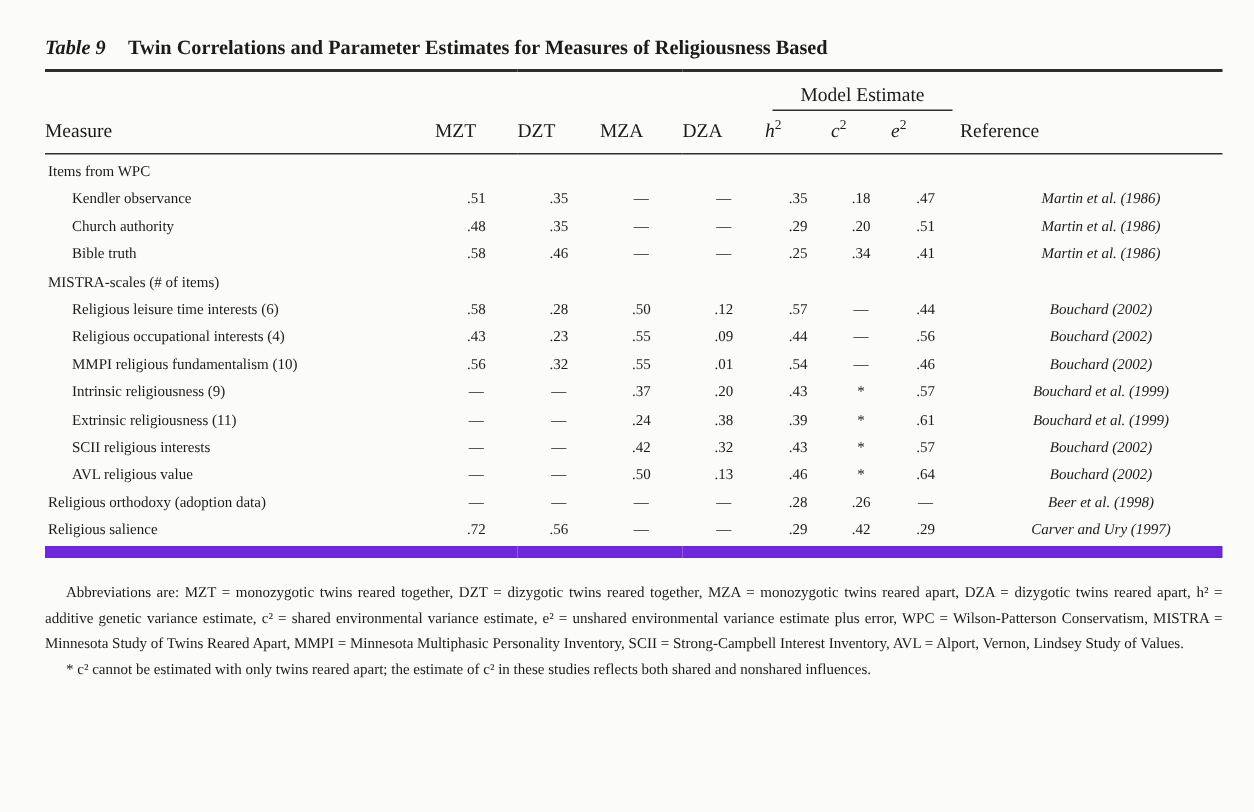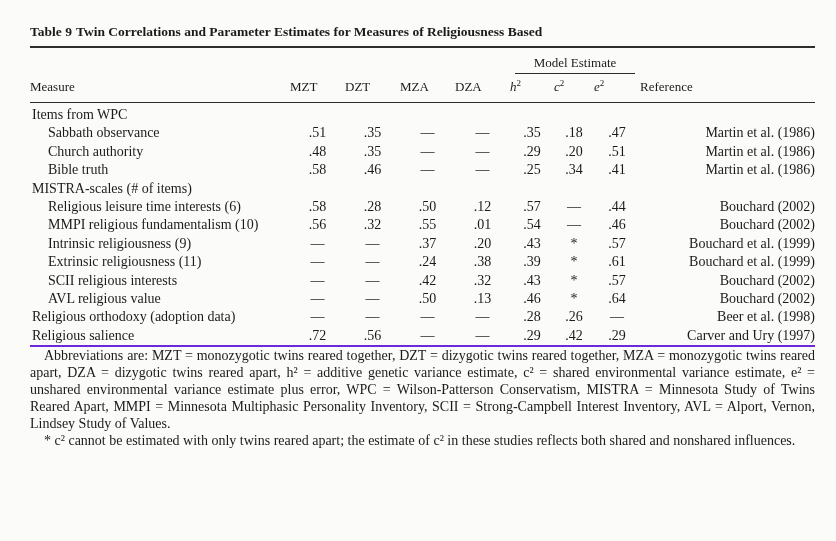--- a/index.html
+++ b/index.html
@@ -6,28 +6,28 @@
   html, body { width: 836px; height: 541px; }
   body {
     background: #fbfbfa;
     color: #1b1b1b;
     font-family: "Liberation Serif", "DejaVu Serif", serif;
     overflow: hidden;
   }
   .page { position: relative; width: 836px; height: 541px; padding: 22px 21px 0 30px; }
 
   .title { width: 700px; font-weight: bold; font-size: 13.5px; line-height: 19px; margin-bottom: 5px; }
-  .title .tbl-label { margin-right: 4px; }
+  .title .tbl-label { margin-right: 15px; font-style: italic; }
 
   table.data {
     width: 785px;
     table-layout: fixed;
     border-collapse: collapse;
     border-top: 2px solid #2e2e2e;
-    border-bottom: 2px solid #6d28d9;
+    border-bottom: 8px solid #6d28d9;
   }
   col.c-measure { width: 260px; }
   col.c-mzt, col.c-dzt, col.c-mza, col.c-dza { width: 55px; }
   col.c-h2 { width: 44px; }
   col.c-c2 { width: 40px; }
   col.c-e2 { width: 46px; }
   col.c-ref { width: 175px; }
 
   thead th { font-weight: normal; font-size: 13px; vertical-align: bottom; }
   thead tr.group-row th { padding-top: 6px; height: 27px; }
@@ -36,29 +36,29 @@
     padding-bottom: 2px;
     margin: 0 5px;
     text-align: center;
     font-size: 13px;
   }
   thead tr.label-row th { padding: 5px 0 7px 0; border-bottom: 1.5px solid #2e2e2e; }
   thead th.val, thead th.measure-h, thead th.ref-h { text-align: left; }
   .model-col i { font-style: italic; }
   .model-col sup { font-size: 9px; vertical-align: super; line-height: 0; }
 
-  tbody { font-size: 14px; }
+  tbody { font-size: 10px; }
   tbody td { height: 18.4px; line-height: 18.4px; white-space: nowrap; overflow: hidden; }
   tbody tr:first-child td { padding-top: 3px; }
   td.measure { text-align: left; padding-left: 2px; }
   td.measure.indent { padding-left: 18px; }
   td.val { text-align: center; }
-  td.ref { text-align: right; padding-left: 13px; }
-
-  .footnotes { width: 785px; font-size: 14px; line-height: 17px; text-align: justify; }
+  td.ref { text-align: center; padding-left: 13px; font-style: italic; }
+
+  .footnotes { width: 785px; margin-top: 15px; font-size: 10px; line-height: 17px; text-align: justify; }
   .footnotes p { text-indent: 14px; }
 </style>
 </head>
 <body>
 
 <div class="page">
 
   <div class="title">
     <span class="tbl-label">Table 9</span><span>Twin Correlations and Parameter Estimates for Measures of Religiousness Based</span><br>
   </div>
@@ -101,21 +101,21 @@
           <td class="val"></td>
           <td class="val"></td>
           <td class="val"></td>
           <td class="val"></td>
           <td class="val"></td>
           <td class="val"></td>
           <td class="val"></td>
           <td class="ref"></td>
         </tr>
         <tr>
-          <td class="measure indent">Sabbath observance</td>
+          <td class="measure indent">Kendler observance</td>
           <td class="val">.51</td>
           <td class="val">.35</td>
           <td class="val">—</td>
           <td class="val">—</td>
           <td class="val">.35</td>
           <td class="val">.18</td>
           <td class="val">.47</td>
           <td class="ref">Martin et al. (1986)</td>
         </tr>
         <tr>
@@ -156,20 +156,31 @@
           <td class="val">.58</td>
           <td class="val">.28</td>
           <td class="val">.50</td>
           <td class="val">.12</td>
           <td class="val">.57</td>
           <td class="val">—</td>
           <td class="val">.44</td>
           <td class="ref">Bouchard (2002)</td>
         </tr>
         <tr>
+          <td class="measure indent">Religious occupational interests (4)</td>
+          <td class="val">.43</td>
+          <td class="val">.23</td>
+          <td class="val">.55</td>
+          <td class="val">.09</td>
+          <td class="val">.44</td>
+          <td class="val">—</td>
+          <td class="val">.56</td>
+          <td class="ref">Bouchard (2002)</td>
+        </tr>
+        <tr>
           <td class="measure indent">MMPI religious fundamentalism (10)</td>
           <td class="val">.56</td>
           <td class="val">.32</td>
           <td class="val">.55</td>
           <td class="val">.01</td>
           <td class="val">.54</td>
           <td class="val">—</td>
           <td class="val">.46</td>
           <td class="ref">Bouchard (2002)</td>
         </tr>

